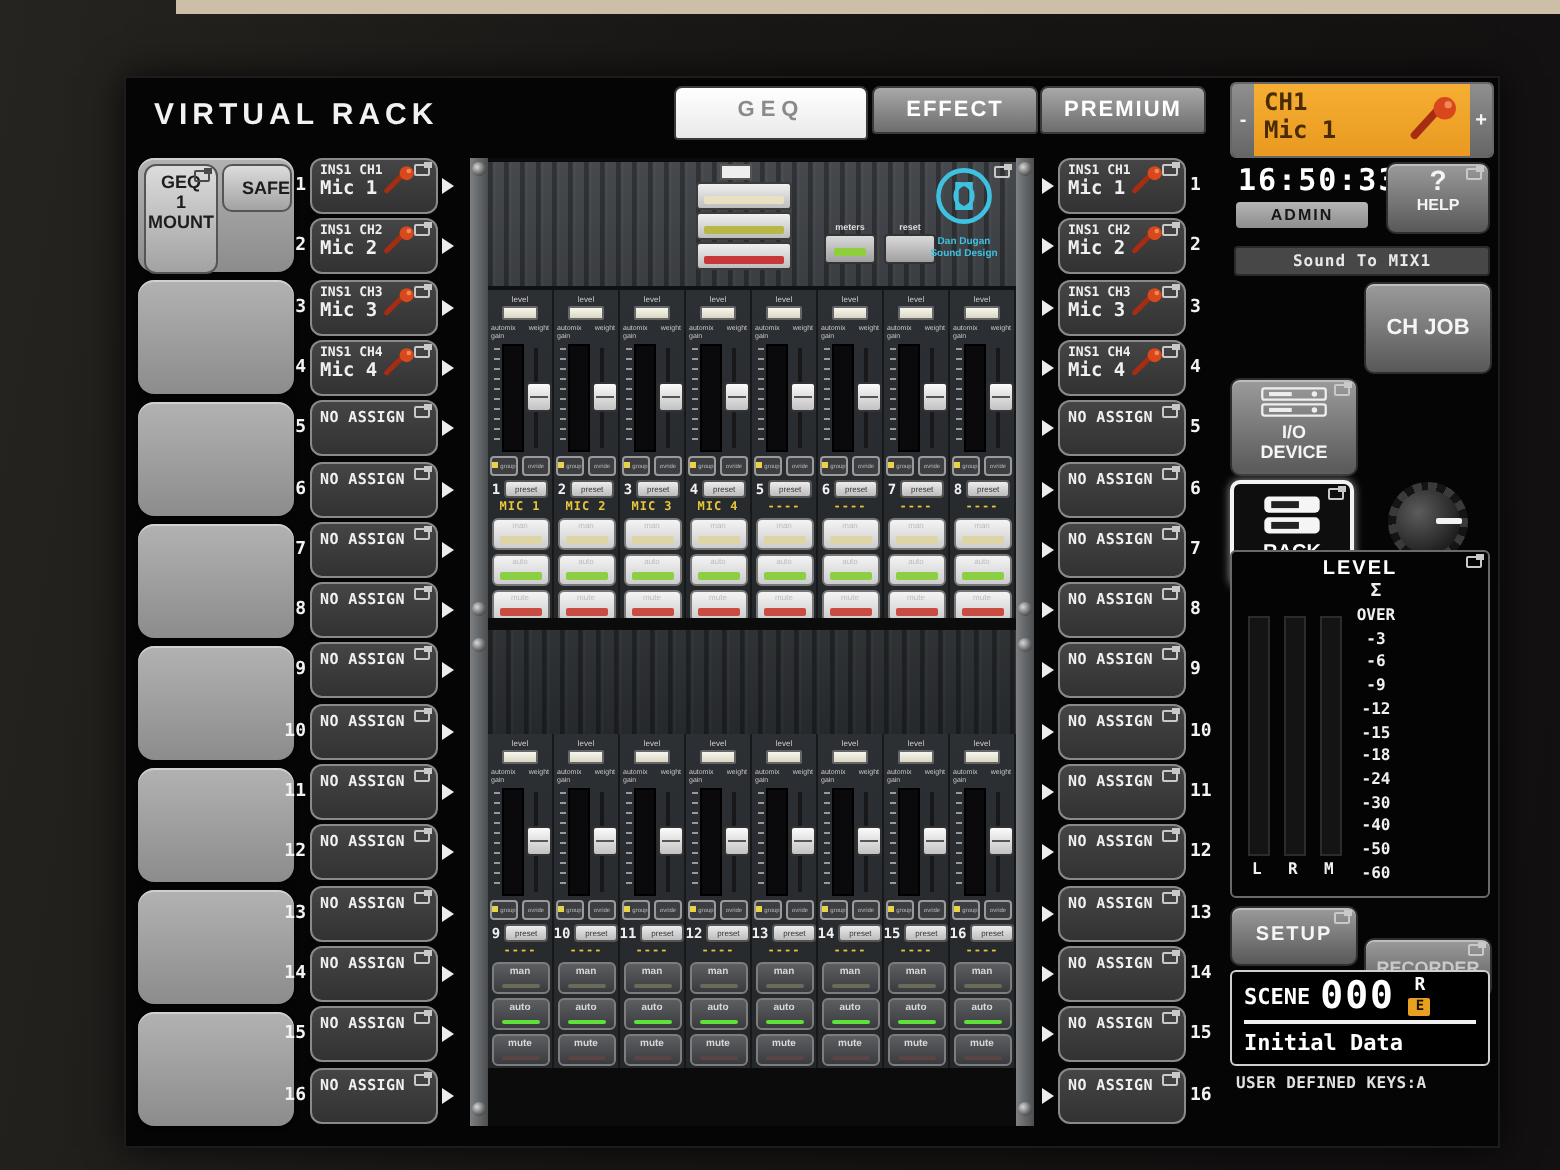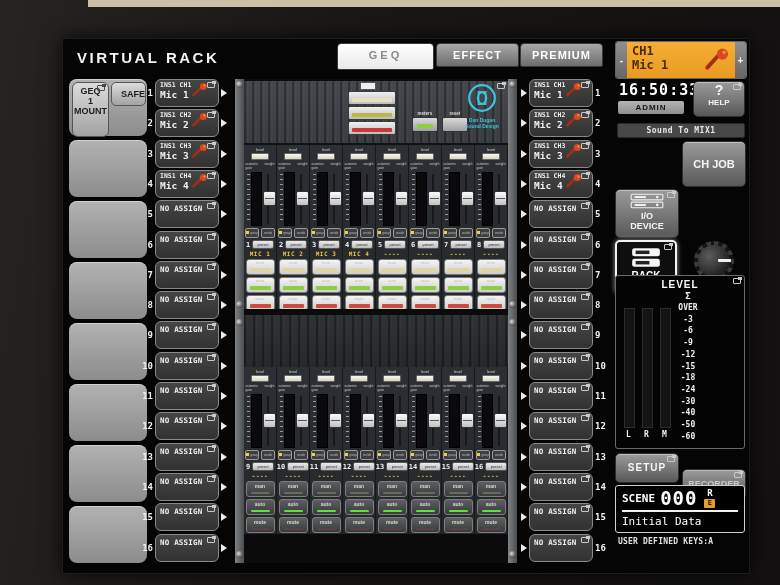--- a/index.html
+++ b/index.html
@@ -107,21 +107,21 @@
   .mclbl{position:absolute;top:154px;font-size:8px;font-weight:bold;color:#f0f0f0;}
   .setup{position:absolute;left:2px;top:414px;width:62px;height:28px;text-align:center;font-size:10px;font-weight:bold;line-height:28px;letter-spacing:1px;}
   .recorder{position:absolute;left:69px;top:414px;width:62px;height:28px;text-align:center;font-size:9px;font-weight:bold;line-height:28px;color:#c9c9c9;margin-top:16px;}
   .scenebox{position:absolute;left:2px;top:446px;width:128px;height:46px;background:#000;border:1px solid #cfcfcf;border-radius:3px;}
   .scrow{position:absolute;left:6px;top:3px;right:6px;display:flex;align-items:flex-end;gap:5px;border-bottom:2px solid #f0f0f0;padding-bottom:2px;}
   .sclbl{font-size:11px;font-weight:bold;color:#fff;line-height:18px;}
   .scnum{font-size:19px;font-weight:bold;color:#fff;line-height:19px;letter-spacing:1px;}
   .scflags{display:flex;flex-direction:column;align-items:center;margin-left:2px;}
   .scr{font-size:9px;font-weight:bold;color:#fff;line-height:9px;}
   .sce{width:11px;height:9px;background:#e8a020;color:#1a1000;font-size:7px;font-weight:bold;text-align:center;line-height:9px;border-radius:1px;margin-top:1px;}
-  .scname{position:absolute;left:6px;top:29px;font-size:11px;font-weight:normal;color:#fff;}
+  .scname{position:absolute;left:6px;top:29px;font-size:11px;font-weight:bold;color:#fff;}
   .ukeys{position:absolute;left:5px;top:498px;font-size:8px;font-weight:bold;color:#e0e0e0;letter-spacing:.2px;}
 </style>
 </head>
 <body>
 
 <div class="photo">
   <div class="topstrip"></div>
   <div class="screen">
 
     <div class="hdr-title">VIRTUAL RACK</div>

